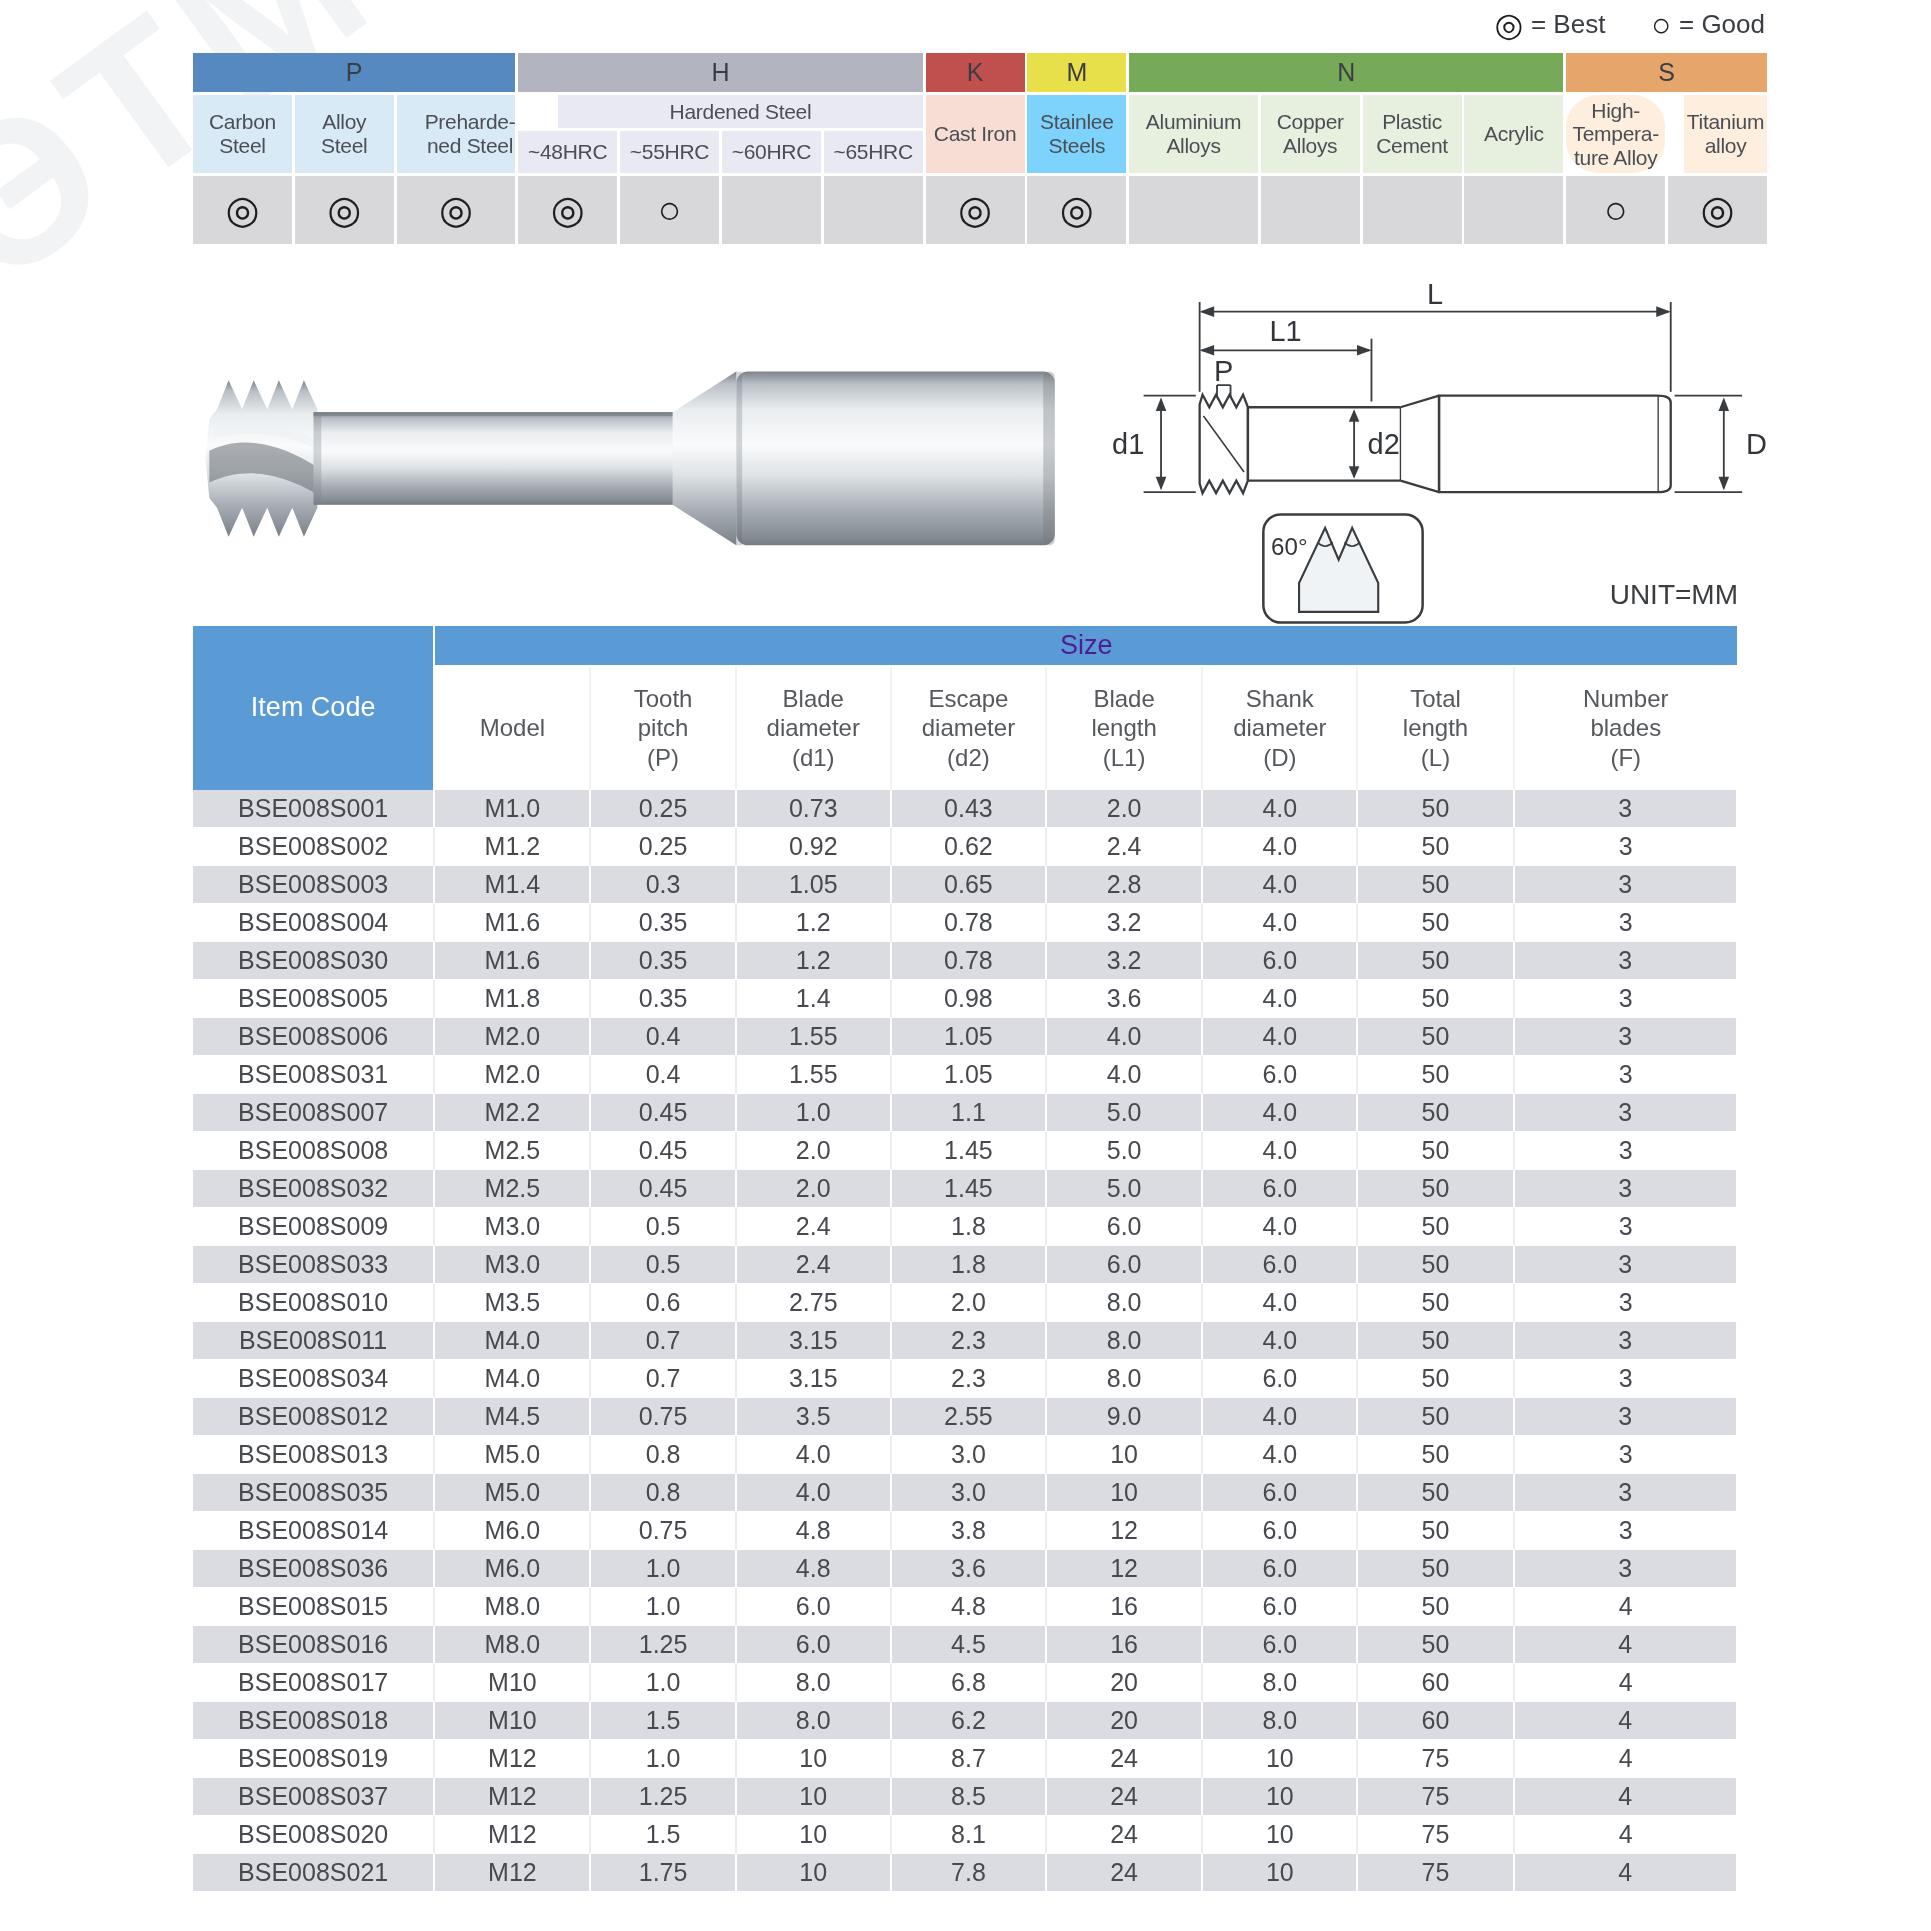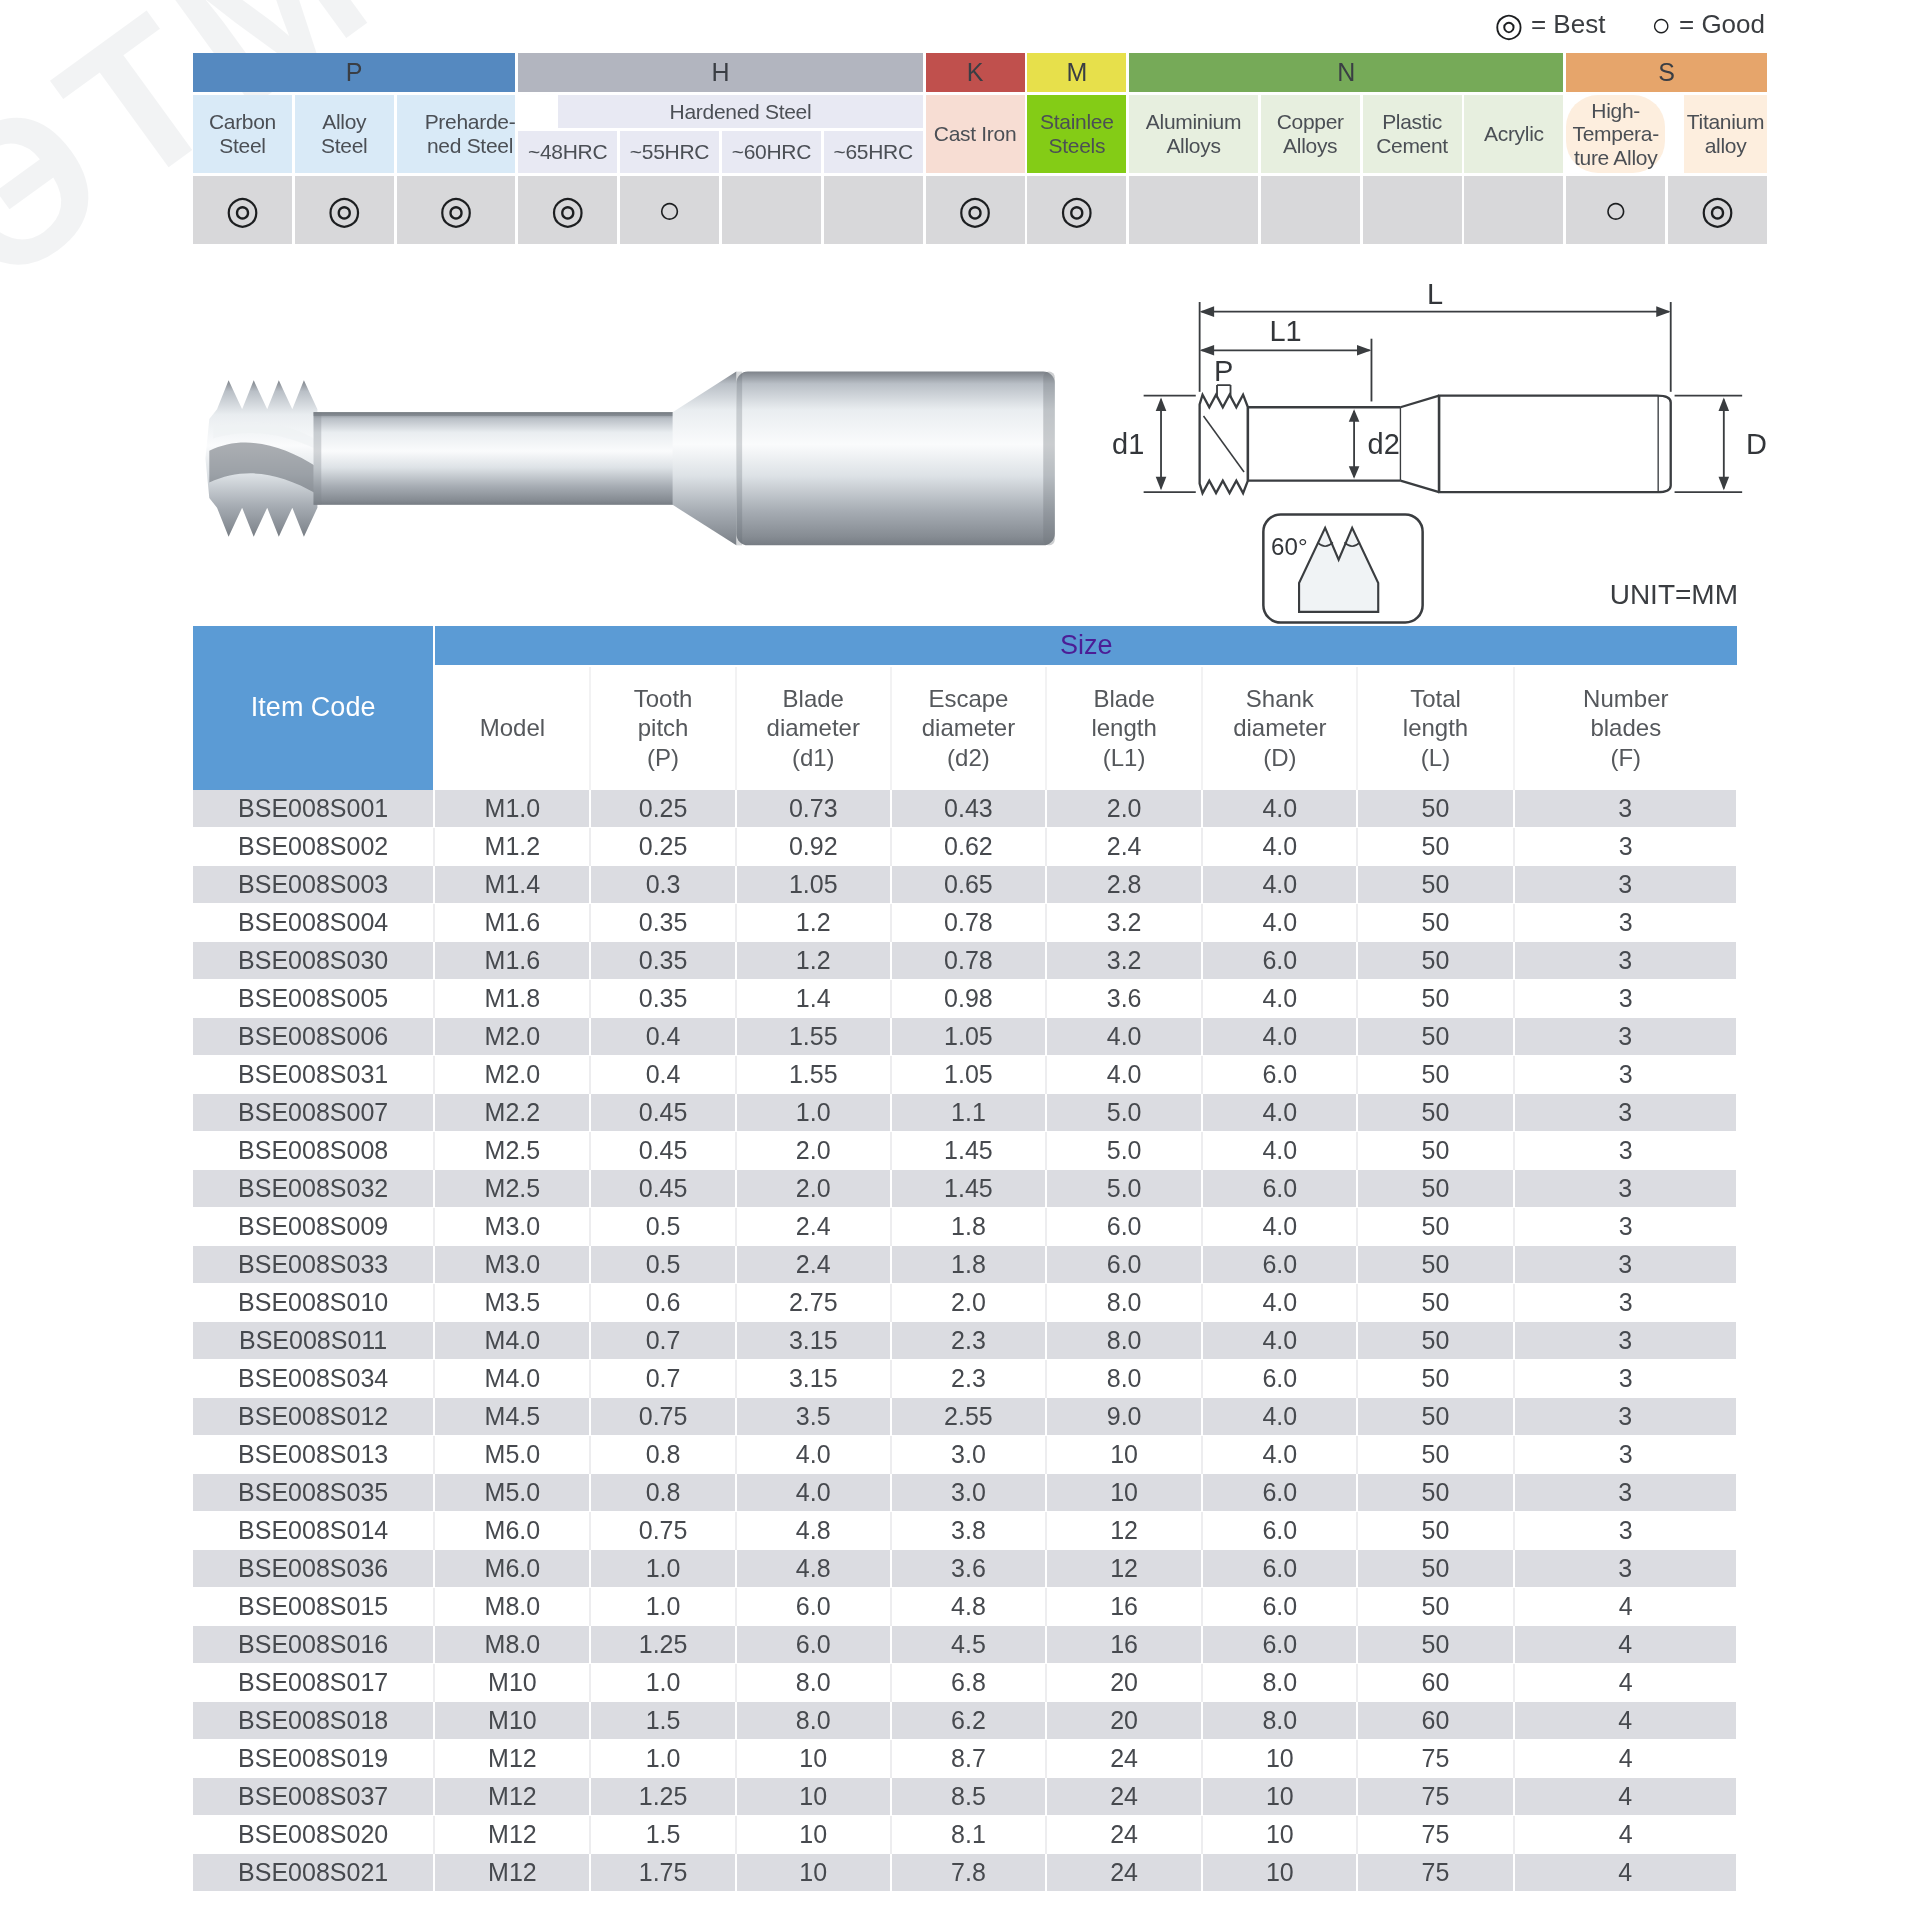--- a/index.html
+++ b/index.html
@@ -90,21 +90,21 @@
       <div class="mt-label pre" style="background: rgb(232, 233, 243); grid-area: 3 / 4;">~48HRC</div>
       <div class="mt-sym" style="grid-area: 4 / 4;">◎</div>
       <div class="mt-label pre" style="background: rgb(232, 233, 243); grid-area: 3 / 5;">~55HRC</div>
       <div class="mt-sym" style="grid-area: 4 / 5;">○</div>
       <div class="mt-label pre" style="background: rgb(232, 233, 243); grid-area: 3 / 6;">~60HRC</div>
       <div class="mt-sym" style="grid-area: 4 / 6;"></div>
       <div class="mt-label pre" style="background: rgb(232, 233, 243); grid-area: 3 / 7;">~65HRC</div>
       <div class="mt-sym" style="grid-area: 4 / 7;"></div>
       <div class="mt-label pre" style="background: rgb(247, 221, 211); grid-area: 2 / 8 / span 2;">Cast Iron</div>
       <div class="mt-sym" style="grid-area: 4 / 8;">◎</div>
-      <div class="mt-label pre" style="background: #84cc16; grid-area: 2 / 9 / span 2;">Stainlee
+      <div class="mt-label pre" style="background: #7dd3fc; grid-area: 2 / 9 / span 2;">Stainlee
 Steels</div>
       <div class="mt-sym" style="grid-area: 4 / 9;">◎</div>
       <div class="mt-label pre" style="background: rgb(231, 239, 223); grid-area: 2 / 10 / span 2;">Aluminium
 Alloys</div>
       <div class="mt-sym" style="grid-area: 4 / 10;"></div>
       <div class="mt-label pre" style="background: rgb(231, 239, 223); grid-area: 2 / 11 / span 2;">Copper
 Alloys</div>
       <div class="mt-sym" style="grid-area: 4 / 11;"></div>
       <div class="mt-label pre" style="background: rgb(231, 239, 223); grid-area: 2 / 12 / span 2;">Plastic
 Cement</div>

